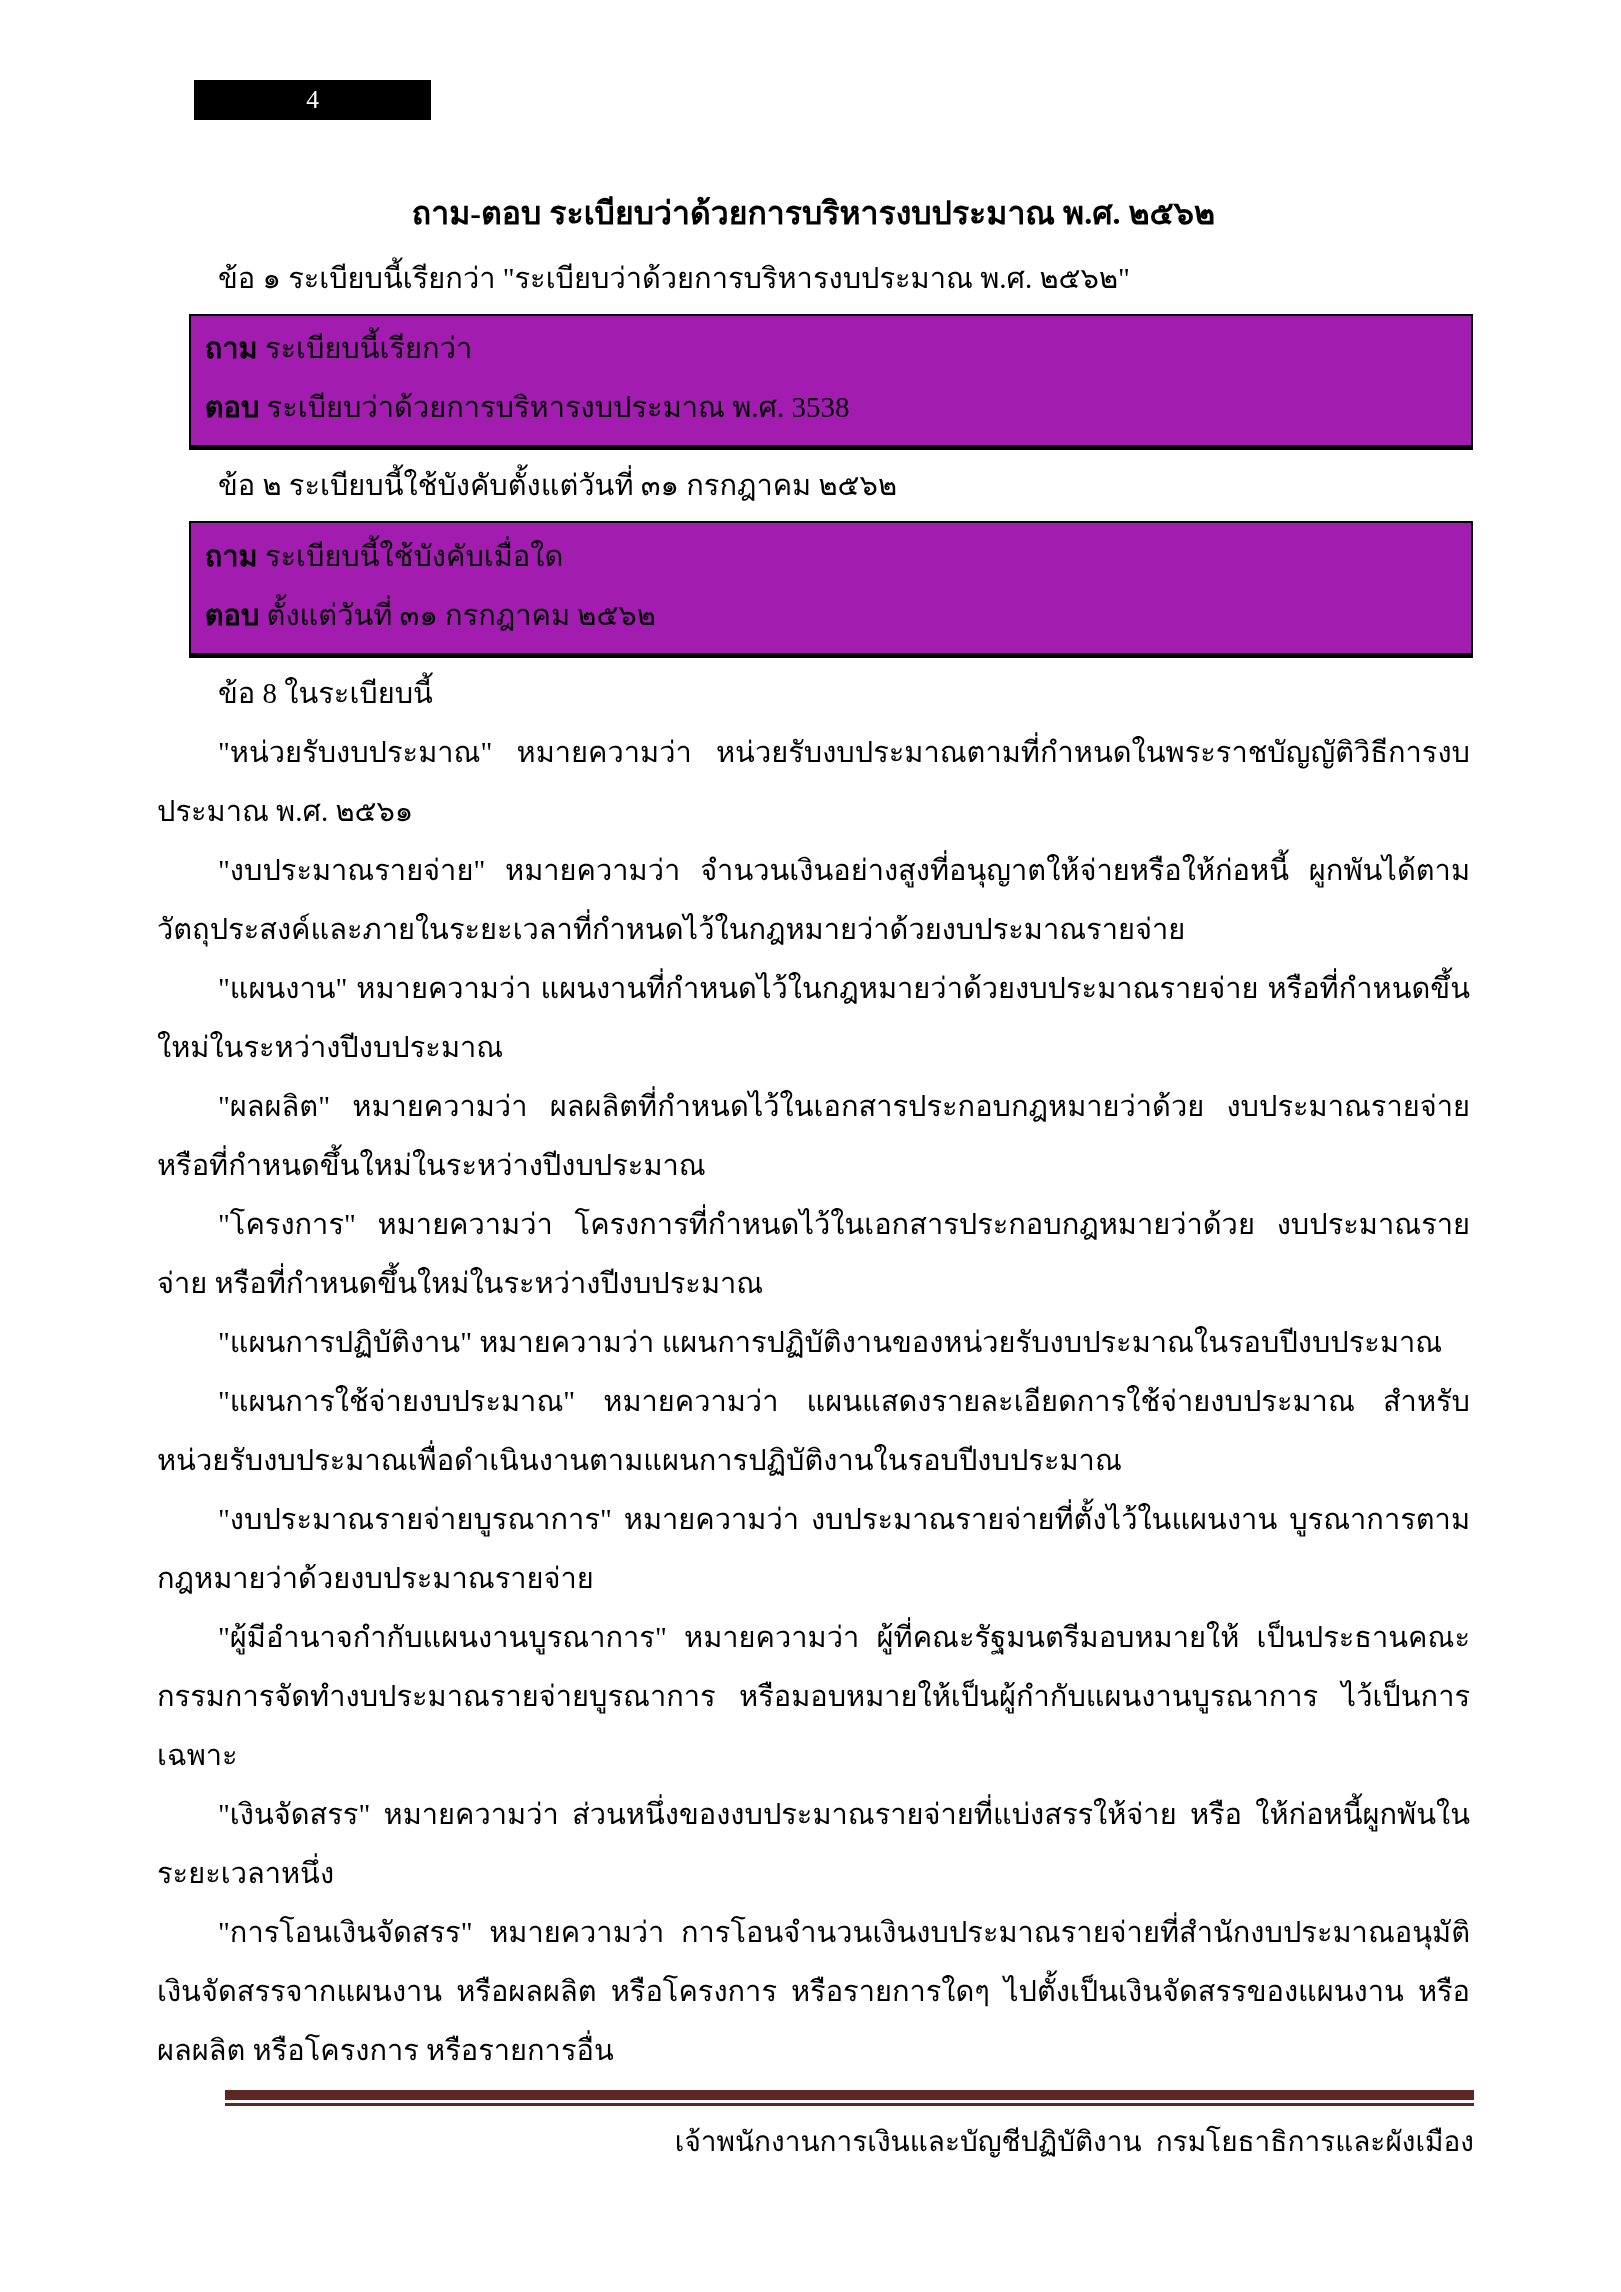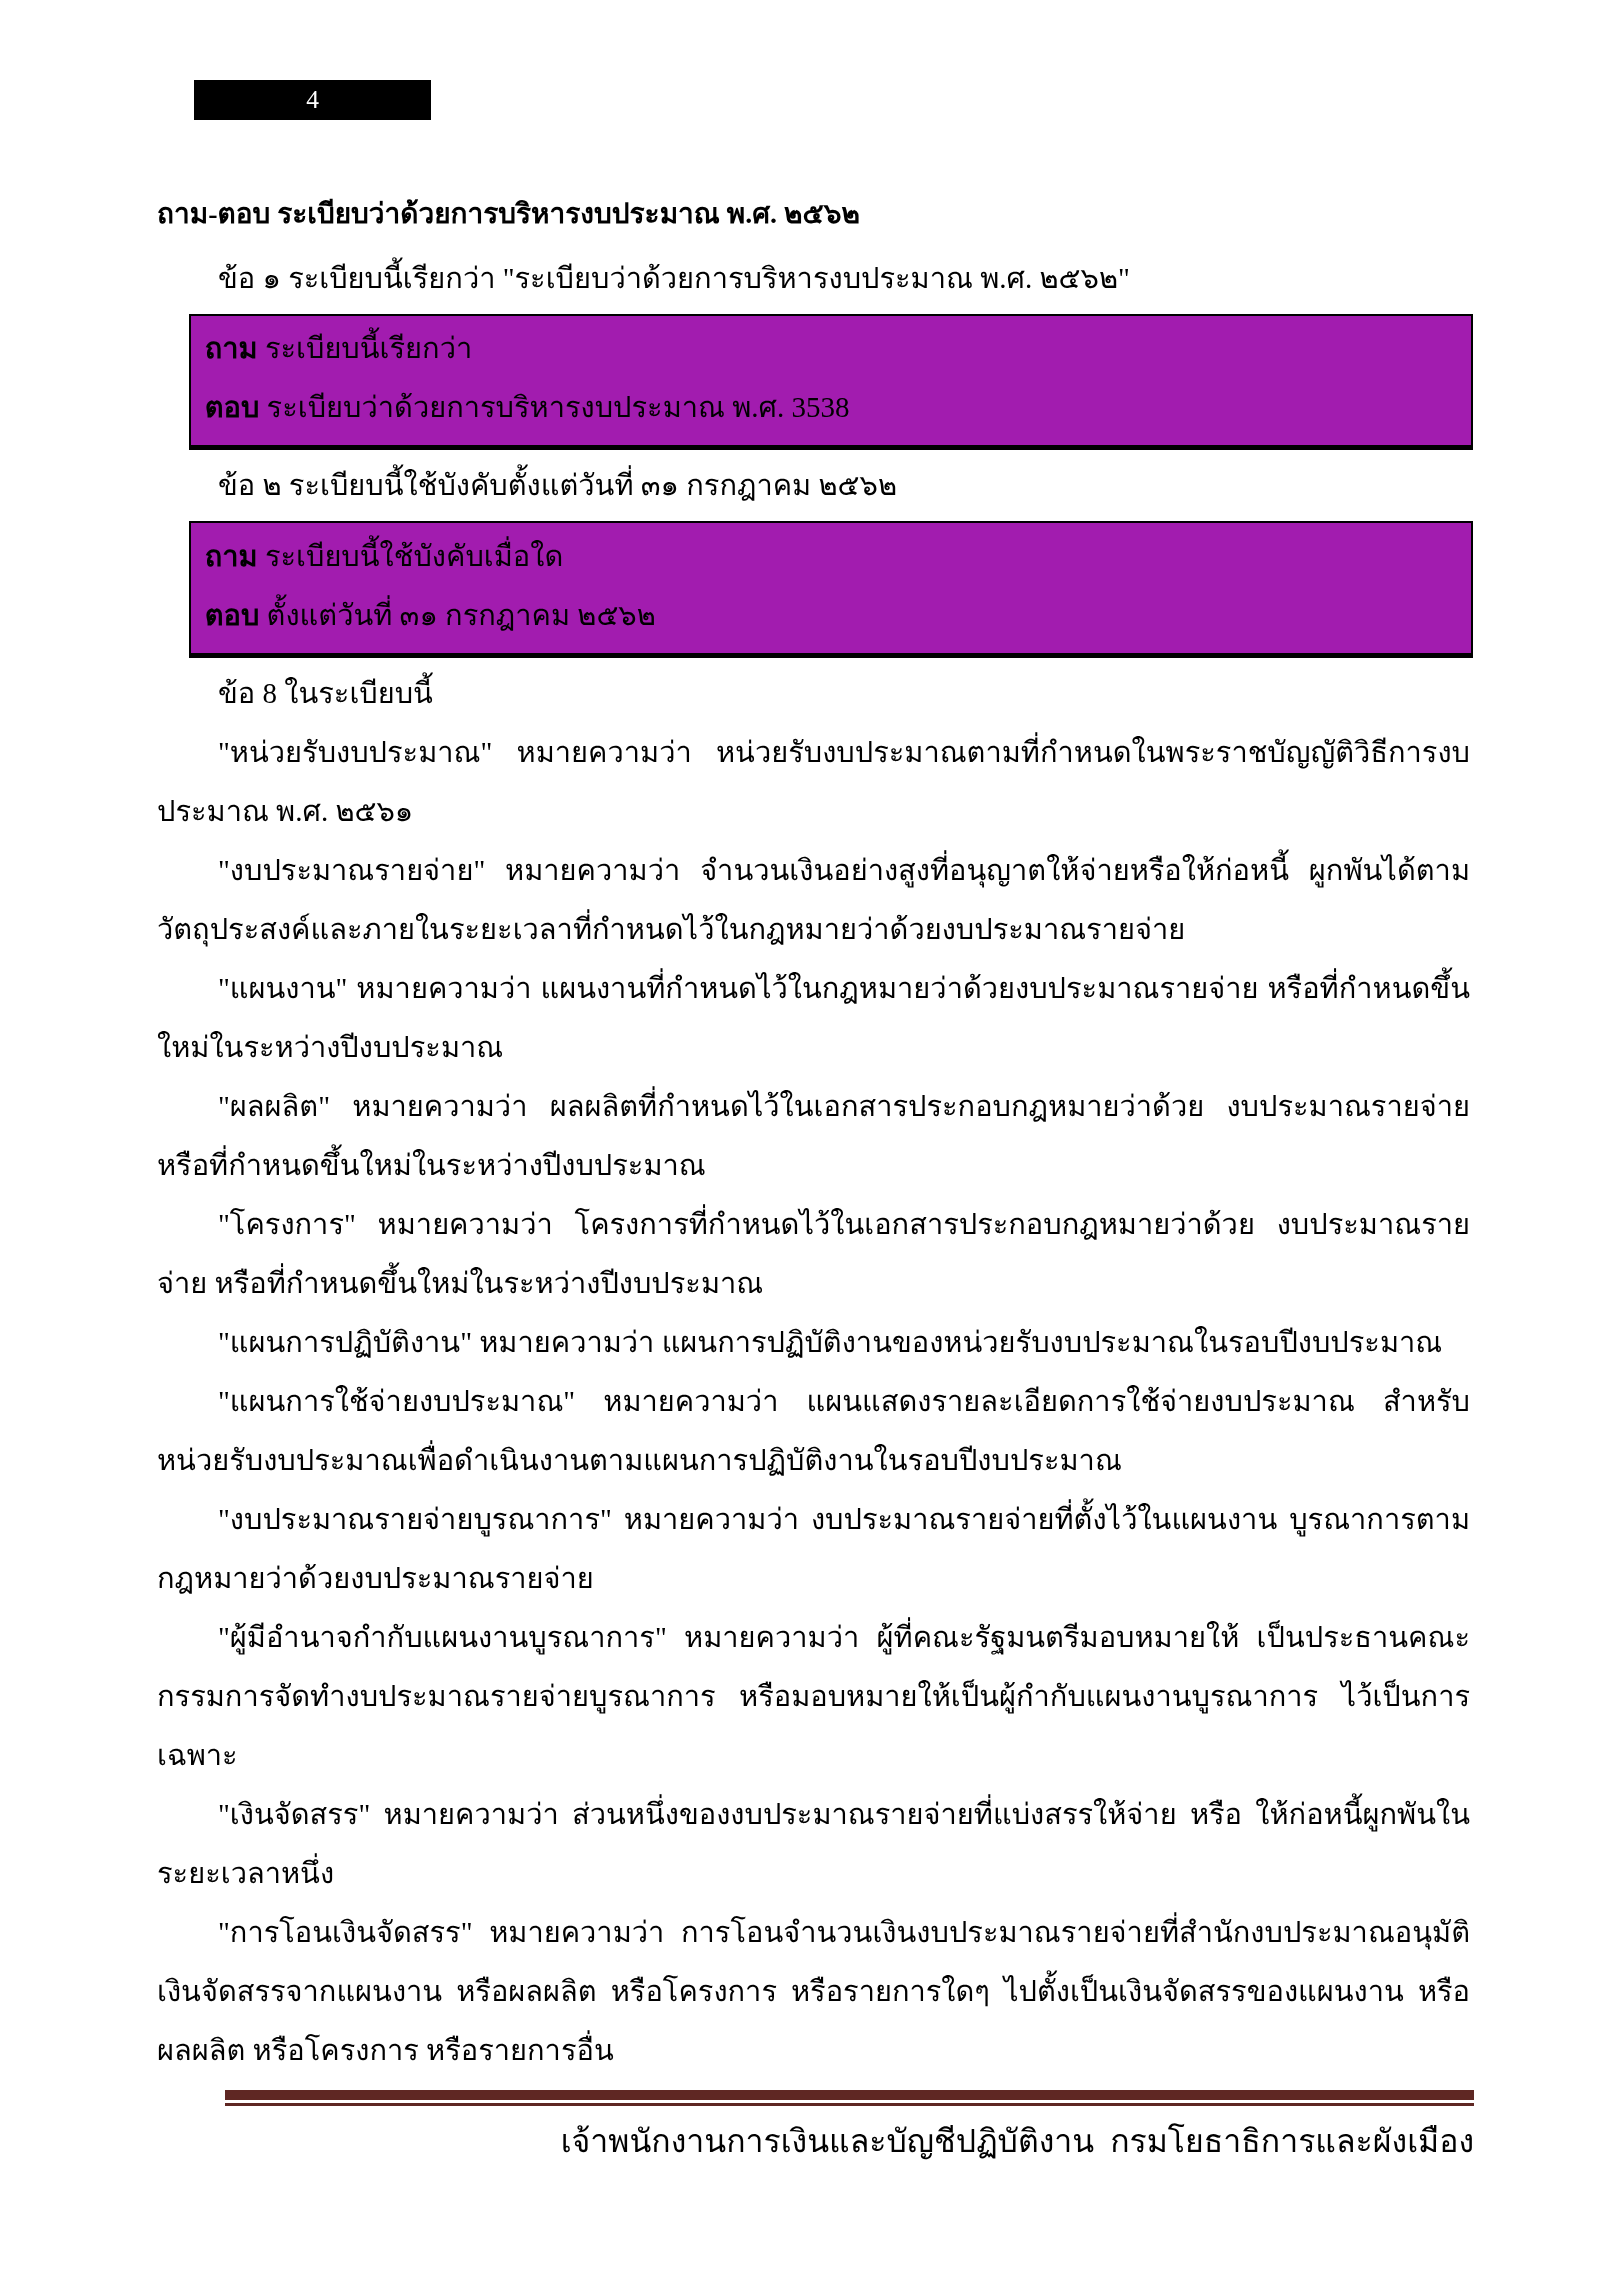--- a/index.html
+++ b/index.html
@@ -30,23 +30,23 @@
     font-size: 25.5px;
     line-height: 1;
   }
   .content {
     position: absolute;
     left: 157px;
     top: 192px;
     width: 1313px;
   }
   .doc-title {
-    text-align: left;
+    text-align: center;
     font-weight: bold;
-    font-size: 28px;
+    font-size: 32px;
     line-height: 43px;
     margin: 0 0 13.7px 0;
   }
   .clause-line {
     font-size: 29px;
     line-height: 59px;
     text-indent: 61px;
     margin: 0;
   }
   .qa-box {
@@ -86,21 +86,21 @@
     left: 225px;
     top: 2103px;
     width: 1249px;
     height: 2.9px;
     background: #5f2723;
   }
   .footer-credit {
     position: absolute;
     right: 147px;
     top: 2122px;
-    font-size: 32px;
+    font-size: 28px;
     line-height: 39px;
     white-space: pre-wrap;
     text-align: right;
   }
 </style>
 </head>
 <body>
 
 <div class="page">
 

